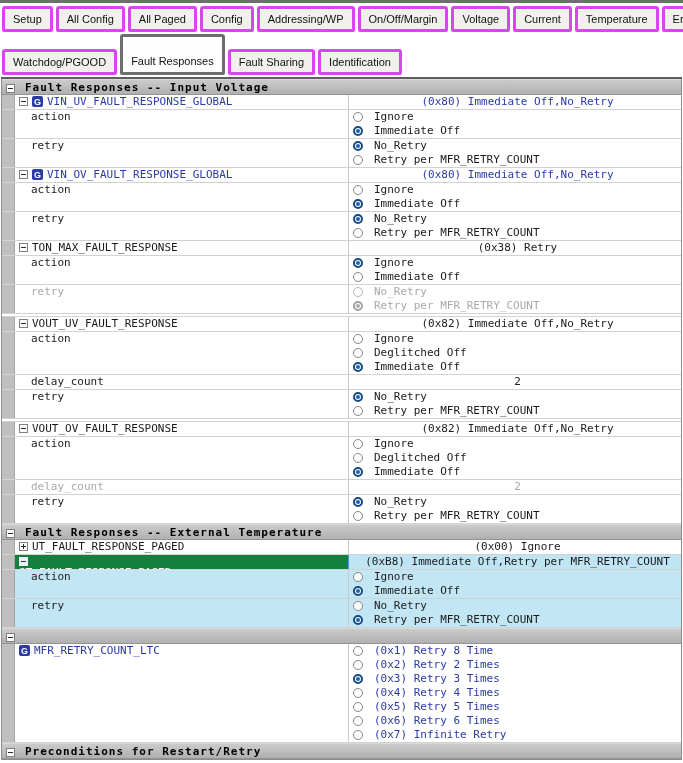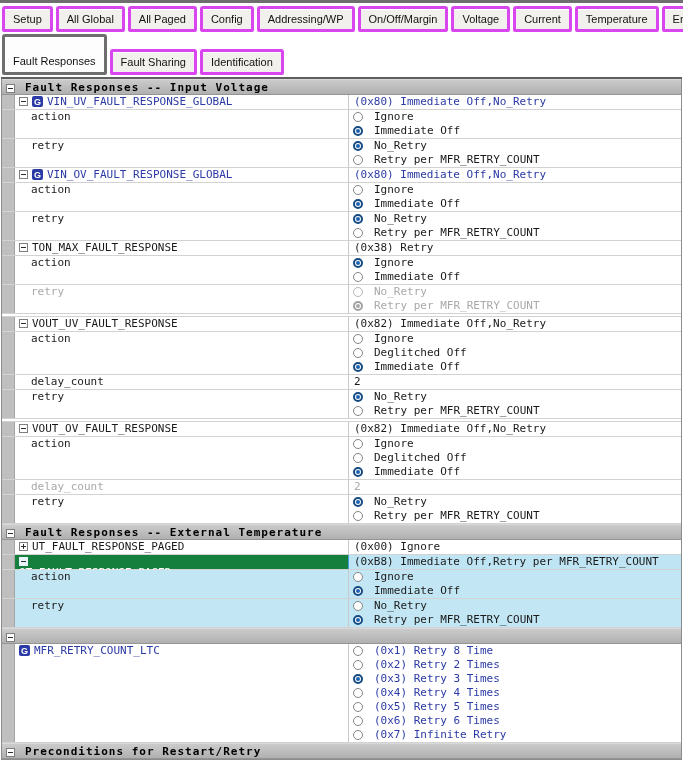--- a/index.html
+++ b/index.html
@@ -16,21 +16,21 @@
   
   .table{margin:0 1px;border-left:1px solid #8c8c8c;border-right:1px solid #8c8c8c;border-bottom:1px solid #8c8c8c;background:#fff;}
   .sect-h{height:14px;display:flex;align-items:center;background:linear-gradient(#cbcbcb,#b0b0b0);
           border-bottom:1px solid #949494;border-top:1px solid #d9d9d9;padding-left:4px;}
   .sect-title{font-weight:bold;letter-spacing:1px;margin-left:6px;color:#000;}
   .row{display:flex;border-bottom:1px solid #d2d2d2;background:#fff;align-items:stretch;}
   .gut{width:12px;flex:none;background:#bfbfbf;border-right:1px solid #a5a5a5;}
   .cl{width:334px;flex:none;border-right:1px solid #c9c9c9;box-sizing:border-box;
       padding-left:4px;display:flex;align-items:flex-start;line-height:14px;}
   .cl.ind{padding-left:16px;}
-  .cr{flex:1;line-height:14px;}
+  .cr{flex:1;line-height:14px;text-align:center;}
   .prow .cl,.prow .cr{height:14px;}
   .val{padding-left:5px;display:block;}
   .opt{height:14px;display:flex;align-items:center;padding-left:4px;}
   .ot{margin-left:11px;}
   
   .radio{width:10px;height:10px;border-radius:50%;border:1px solid #858585;background:#fff;
          box-sizing:border-box;position:relative;flex:none;}
   .radio.sel{border:2px solid #164a82;}
   .radio.sel::after{content:"";position:absolute;left:1px;top:1px;right:1px;bottom:1px;border-radius:50%;background:#1d61b0;}
   .dis .radio{border-color:#b6b6b6;}
@@ -55,32 +55,33 @@
   .spacer{height:2px;background:#fff;border-bottom:1px solid #d2d2d2;}
 </style>
 </head>
 <body>
 
 <div class="topstrip"></div>
 
 <div class="tabbar">
   <div class="tabrow">
     <div class="tab">Setup</div>
-    <div class="tab">All Global</div>
+    <div class="tab">All Config</div>
     <div class="tab">All Paged</div>
     <div class="tab">Config</div>
     <div class="tab">Addressing/WP</div>
     <div class="tab">On/Off/Margin</div>
     <div class="tab">Voltage</div>
     <div class="tab">Current</div>
     <div class="tab">Temperature</div>
     <div class="tab">Energy</div>
     <div class="tab">Timing</div>
   </div>
   <div class="tabrow">
+    <div class="tab">Watchdog/PGOOD</div>
     <div class="tab active">Fault Responses</div>
     <div class="tab">Fault Sharing</div>
     <div class="tab">Identification</div>
   </div>
 </div>
 <div class="tabsep"></div>
 
 <div class="table">
 
   <div class="sect-h">

